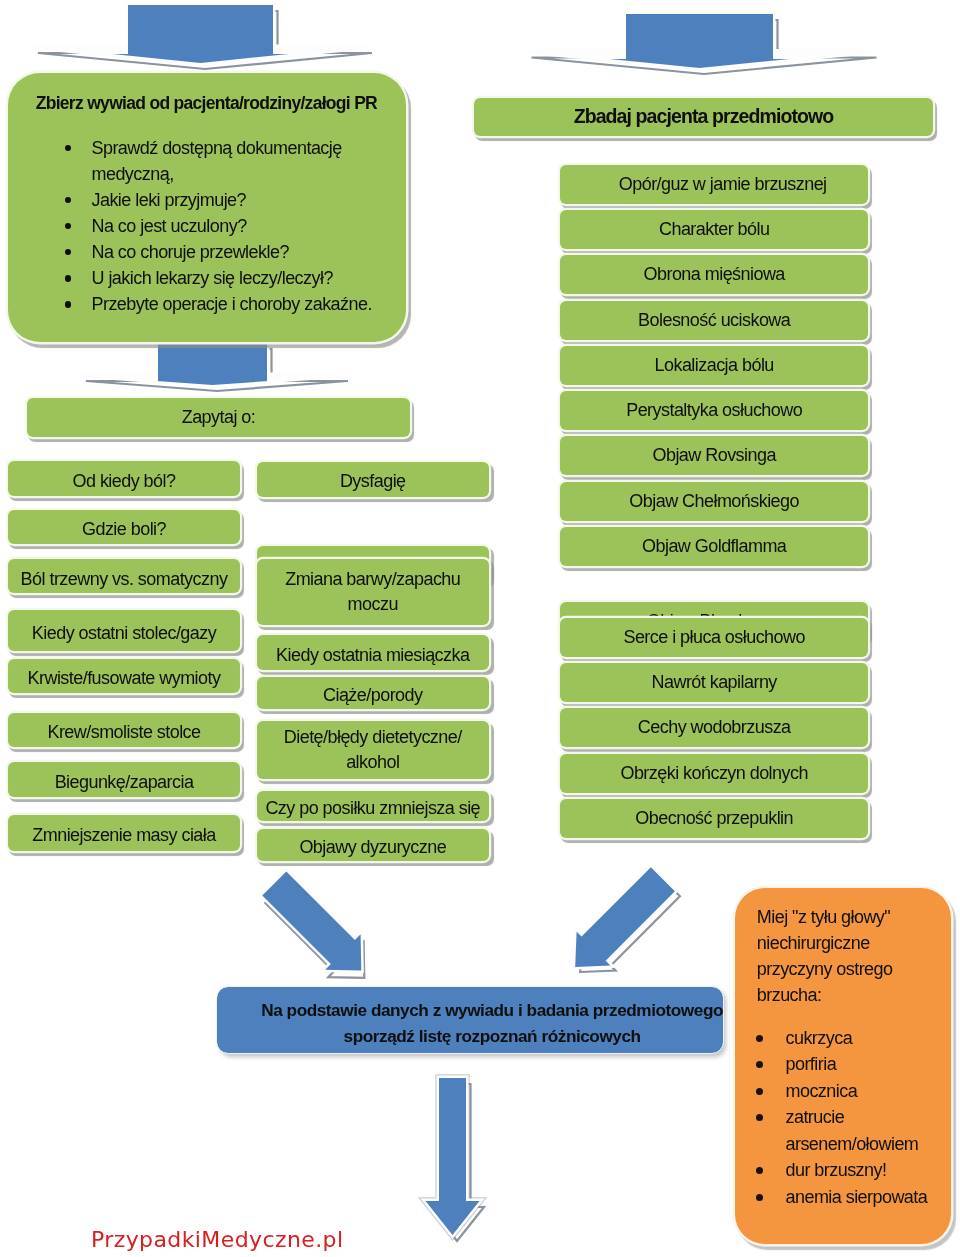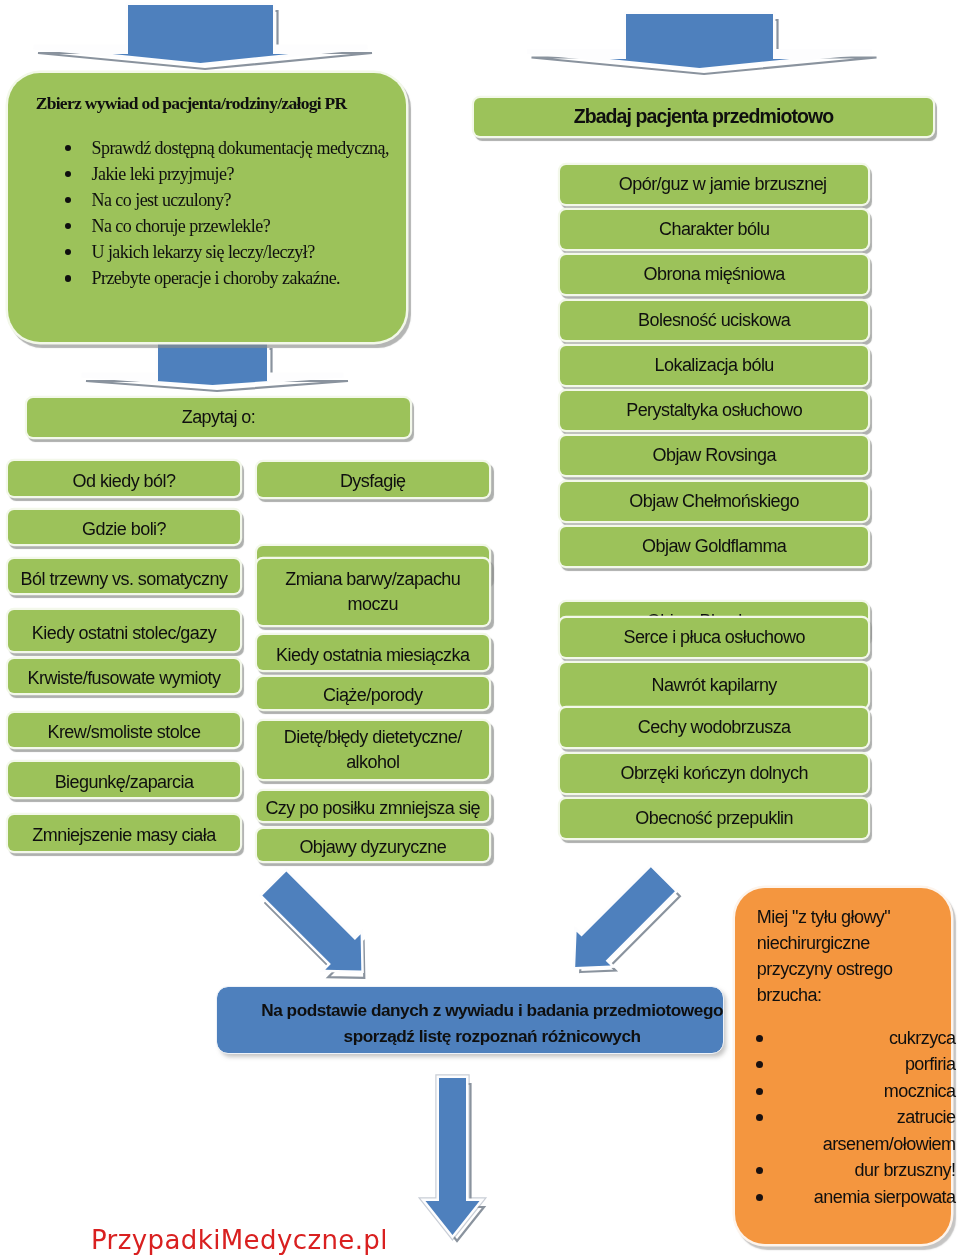--- a/index.html
+++ b/index.html
@@ -14,21 +14,21 @@
   .pill{display:flex;align-items:center;justify-content:center;text-align:center;
         background:#9cc25a;border-radius:6px;
         box-shadow:0 0 0 2.2px #f3f8ea, 2.8px 3.4px 0.8px 1.2px rgba(140,142,140,.7);}
   .pill .t{display:block;width:100%;padding:0 6px;box-sizing:border-box;
            font-size:18px;letter-spacing:-0.55px;line-height:24.9px;}
   .pill.lower .t{position:relative;top:2.7px;}
 
   
   #intake{left:8px;top:73px;width:397.5px;height:269px;background:#9cc25a;
           border-radius:32px;
-          box-shadow:0 0 0 2.5px #f3f8ea, 3.2px 4px 0.8px 1.4px rgba(140,142,140,.65);font-family:Liberation Serif, serif;}
+          box-shadow:0 0 0 2.5px #f3f8ea, 3.2px 4px 0.8px 1.4px rgba(140,142,140,.65);}
   #intake .hd{position:absolute;left:27.7px;top:20px;font-weight:bold;
               font-size:17.5px;letter-spacing:-0.7px;white-space:nowrap;}
   #intake ul{list-style:none;margin:0;padding:0;position:absolute;left:59px;top:62px;width:336px;}
   #intake li{position:relative;font-size:18px;letter-spacing:-0.55px;line-height:26.05px;padding-left:24.5px;}
   #intake li:before{content:"";position:absolute;left:-2px;top:9.9px;
                     width:6.4px;height:6.4px;border-radius:50%;background:#0f0f0f;}
 
   
   #examhd{left:474px;top:98px;width:459px;height:38px;}
   #examhd .t{font-weight:bold;font-size:19.5px;letter-spacing:-0.9px;position:relative;top:-1px;}
@@ -41,27 +41,27 @@
   #concl{left:217px;top:987px;width:506px;height:66px;background:#4e80bd;border-radius:11px;
          box-shadow:3px 3.5px 4px rgba(150,150,150,.55);outline:1.5px solid #eef2f8;
          display:flex;align-items:center;justify-content:flex-end;text-align:center;padding-left:36px;}
   #concl .t{font-weight:bold;font-size:17.2px;letter-spacing:-0.45px;line-height:26.3px;position:relative;top:3px;}
 
   
   #side{left:735px;top:888px;width:216px;height:356px;background:#f4963f;border-radius:30px;
         box-shadow:0 0 0 2.5px #fdf4ec, 3px 4px 1.2px 1.4px rgba(150,148,145,.55);}
   #side .hd{position:absolute;left:21.8px;top:16px;width:180px;
             font-size:18px;letter-spacing:-0.55px;line-height:26.1px;}
-  #side ul{list-style:none;margin:0;padding:0;position:absolute;left:20.5px;top:136.5px;width:200px;text-align:right;}
+  #side ul{list-style:none;margin:0;padding:0;position:absolute;left:20.5px;top:136.5px;width:200px;}
   #side li{position:relative;font-size:18px;letter-spacing:-0.55px;line-height:26.5px;padding-left:30px;}
   #side li:before{content:"";position:absolute;left:0px;top:10.1px;
                   width:7px;height:7px;border-radius:50%;background:#1a1110;}
 
   .wm{position:absolute;left:91px;top:1230px;font-family:"DejaVu Sans",sans-serif;
-      font-size:26px;line-height:20px;color:#d92020;letter-spacing:0.4px;}
+      font-size:22px;line-height:20px;color:#d92020;letter-spacing:0.4px;}
   svg.arrow{position:absolute;overflow:visible;}
 </style>
 </head>
 <body>
 
 <div class="stage">
 
   <svg id="arrows" class="arrow" style="left:0;top:0;width:960px;height:1257px;" viewBox="0 0 960 1257">
       <g>
         <path d="M200.5 63 L367.5 47 L273 47 L273 5 L128 5 L128 47 L33.5 47 Z" transform="translate(4.5,6)" fill="none" stroke="#8a939e" stroke-width="2.2" stroke-linejoin="miter"></path>
@@ -139,21 +139,21 @@
       </div>
       <div class="shape pill" style="left: 560.2px; top: 527px; width: 308px; height: 39px;">
         <span class="t">Objaw Goldflamma</span>
       </div>
       <div class="shape pill" style="left: 560.2px; top: 602px; width: 308px; height: 39px;">
         <span class="t">Objaw Blumberga</span>
       </div>
       <div class="shape pill" style="left: 560.2px; top: 617.6px; width: 308px; height: 39px;">
         <span class="t">Serce i płuca osłuchowo</span>
       </div>
-      <div class="shape pill" style="left: 560.2px; top: 662.9px; width: 308px; height: 45px;">
+      <div class="shape pill" style="left: 560.2px; top: 662.9px; width: 308px; height: 39px;">
         <span class="t">Nawrót kapilarny</span>
       </div>
       <div class="shape pill" style="left: 560.2px; top: 708.2px; width: 308px; height: 39px;">
         <span class="t">Cechy wodobrzusza</span>
       </div>
       <div class="shape pill" style="left: 560.2px; top: 753.5px; width: 308px; height: 39px;">
         <span class="t">Obrzęki kończyn dolnych</span>
       </div>
       <div class="shape pill" style="left: 560.2px; top: 798.8px; width: 308px; height: 39px;">
         <span class="t">Obecność przepuklin</span>

